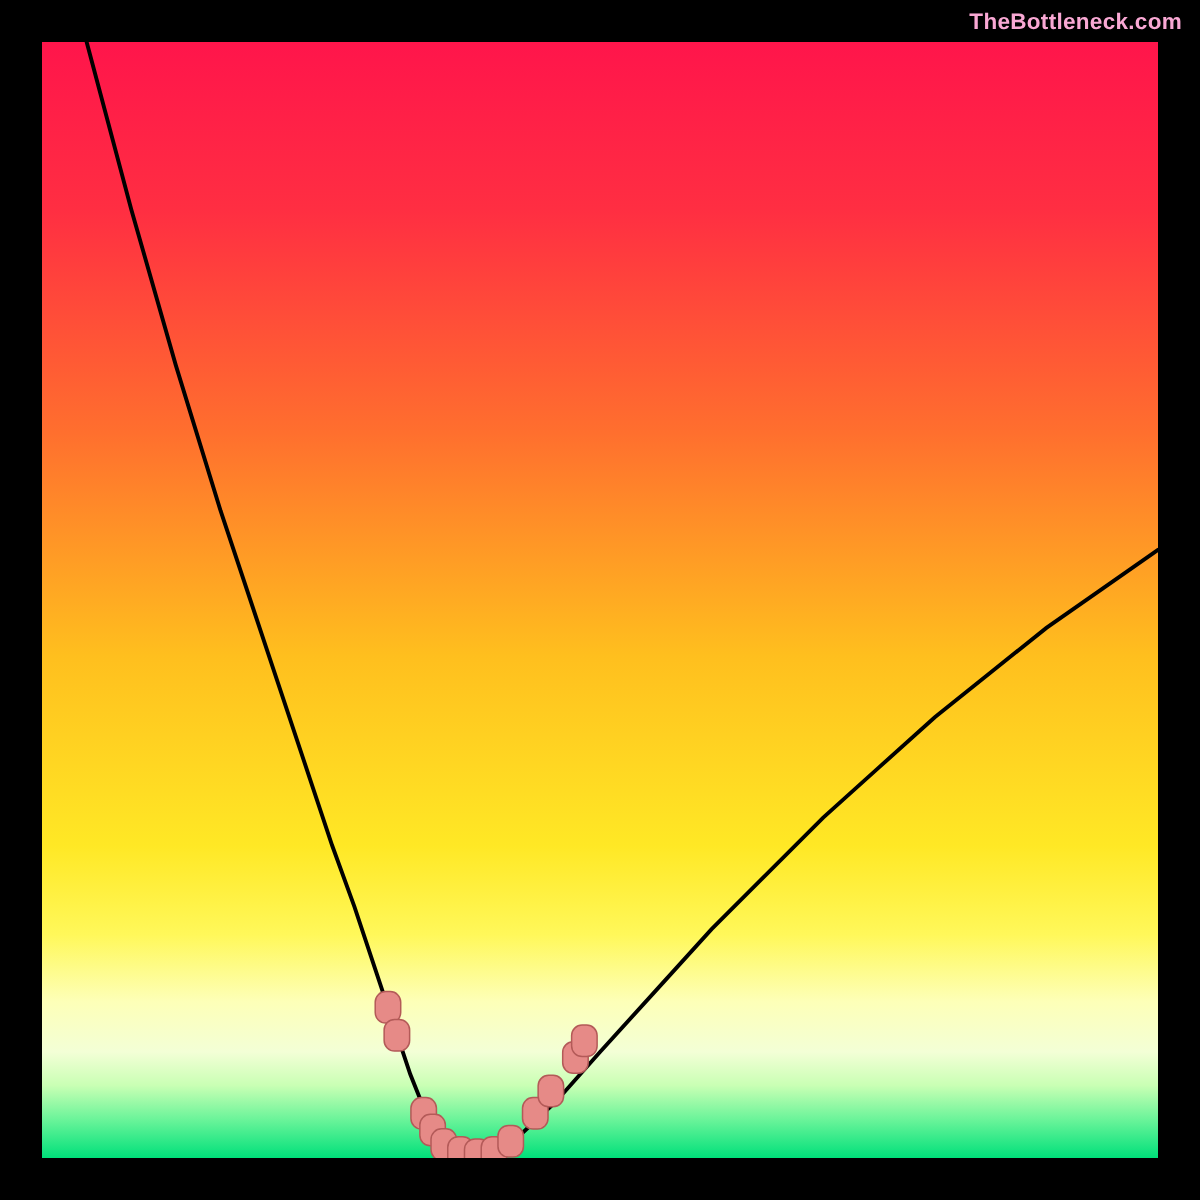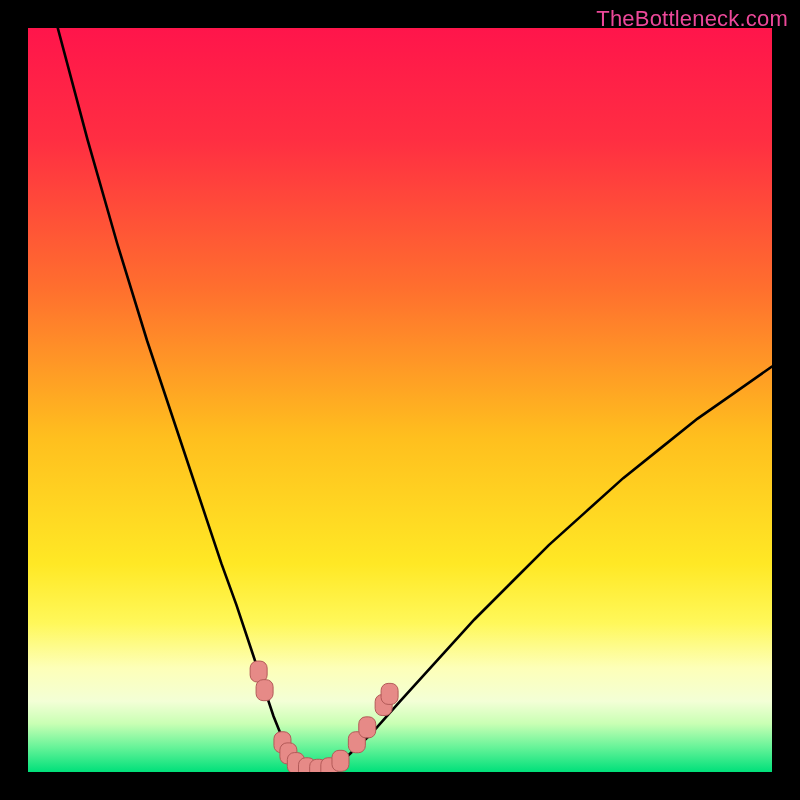--- a/index.html
+++ b/index.html
@@ -23,23 +23,23 @@
     position: absolute;
     left: 0;
     top: 0;
     width: 744px;
     height: 744px;
   }
   .watermark {
     position: absolute;
     top: 6px;
     right: 12px;
-    color: #ec4899;
-    font-size: 22px;
-    font-weight: 400;
+    color: #f9a8d4;
+    font-size: 15px;
+    font-weight: 700;
     letter-spacing: 0.2px;
   }
 </style>
 </head>
 <body>
 
 <div class="frame">
   <svg class="plot" viewBox="0 0 744 744">
     <defs>
       <linearGradient id="bg-grad" x1="0" y1="0" x2="0" y2="1">

